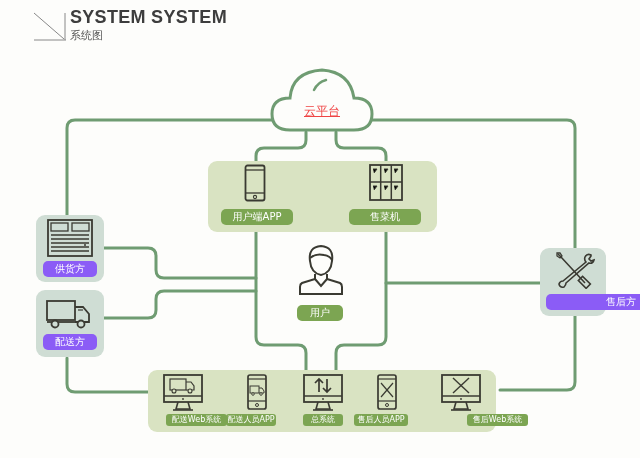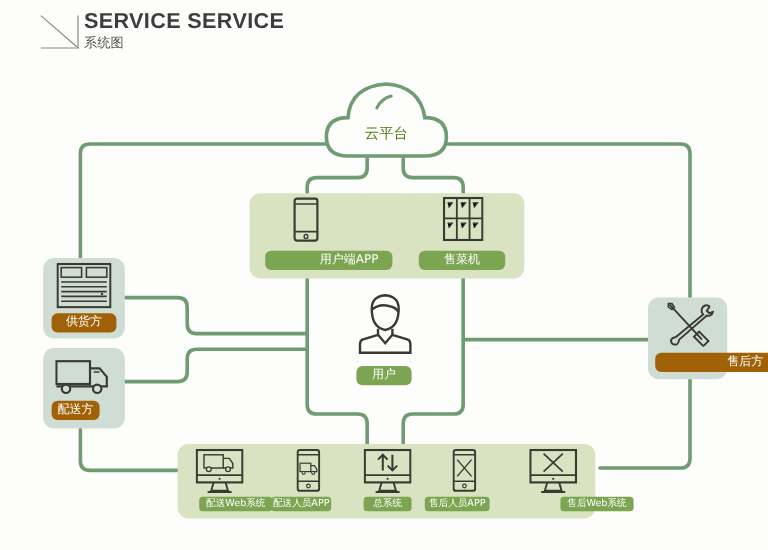--- a/index.html
+++ b/index.html
@@ -6,34 +6,34 @@
   body { width:640px; height:458px; background:#fdfdfb; position:relative; overflow:hidden; font-family:"DejaVu Sans", sans-serif; }
   .abs { position:absolute; }
   #header-title { left:70px; top:7px; font-family:"Liberation Sans", sans-serif; font-weight:bold; font-size:18px; color:#3d3d3d; letter-spacing:0.3px; }
   #header-sub { left:70px; top:28px; font-size:11px; color:#555; }
   svg#lines { position:absolute; left:0; top:0; }
   .panel { position:absolute; border-radius:9px; }
   .panel-green { background:#d9e3c2; }
   .panel-teal { background:#cfddd4; }
   .label { position:absolute; color:#fff; text-align:center; border-radius:5px; font-size:10px; line-height:16px; white-space:nowrap; }
   .label-green { background:#7ca552; }
-  .label-teal { background:#a16207;font-family:Liberation Serif, serif; }
+  .label-teal { background:#8b5cf6;font-family:Liberation Serif, serif; }
   .label-small { font-size:8px; line-height:12px; border-radius:3px; }
   .icon { position:absolute; }
-  #cloud-label { position:absolute; left:300px; top:103px; width:44px; text-align:center; font-size:12px; color:#4d7c0f; }
+  #cloud-label { position:absolute; left:300px; top:103px; width:44px; text-align:center; font-size:12px; color:#ef4444;text-decoration:underline; }
 </style>
 </head>
 <body>
 
 <svg class="abs" style="left:33px;top:12px" width="34" height="30">
   <line x1="1" y1="1" x2="31" y2="27" stroke="#888" stroke-width="1"></line>
   <line x1="32" y1="1" x2="32" y2="28" stroke="#888" stroke-width="1"></line>
   <line x1="1" y1="28" x2="33" y2="28" stroke="#888" stroke-width="1"></line>
 </svg>
-<div id="header-title" class="abs">SERVICE SERVICE</div>
+<div id="header-title" class="abs">SYSTEM SYSTEM</div>
 <div id="header-sub" class="abs">系统图</div>
 
 <svg id="lines" width="640" height="458">
   <g fill="none" stroke="#6f9c72" stroke-width="3" stroke-linecap="round">
 
     <path d="M278 120 H75 Q67 120 67 128 V215"></path>
 
     <path d="M368 120 H567 Q575 120 575 128 V250"></path>
 
     <path d="M575 316 V382 Q575 390 567 390 H500"></path>
@@ -60,21 +60,21 @@
 </svg>
 <div id="cloud-label">云平台</div>
 
 <div class="panel panel-green" style="left:208px;top:161px;width:229px;height:71px;"></div>
 <svg class="icon" style="left:244px;top:164px" width="22" height="38">
   <rect x="1.5" y="1.5" width="19" height="35" rx="2" fill="none" stroke="#3a3a32" stroke-width="1.8"></rect>
   <line x1="1.5" y1="6" x2="20.5" y2="6" stroke="#3a3a32" stroke-width="1.3"></line>
   <line x1="1.5" y1="29" x2="20.5" y2="29" stroke="#3a3a32" stroke-width="1.3"></line>
   <circle cx="11" cy="33" r="1.6" fill="none" stroke="#3a3a32" stroke-width="1.1"></circle>
 </svg>
-<div class="label label-green" style="left:221px;top:209px;width:72px;padding-left:34px;">用户端APP</div>
+<div class="label label-green" style="left:221px;top:209px;width:72px;">用户端APP</div>
 <svg class="icon" style="left:369px;top:164px" width="34" height="37">
   <rect x="1" y="1" width="32" height="35" fill="none" stroke="#3a3a32" stroke-width="1.8"></rect>
   <line x1="11.7" y1="1" x2="11.7" y2="36" stroke="#3a3a32" stroke-width="1.5"></line>
   <line x1="22.3" y1="1" x2="22.3" y2="36" stroke="#3a3a32" stroke-width="1.5"></line>
   <line x1="1" y1="18" x2="33" y2="18" stroke="#3a3a32" stroke-width="1.5"></line>
   <g stroke="#3a3a32" stroke-width="1">
     <path d="M4 5 H8 L5 9"></path>
       <path d="M15 5 H19 L16 9"></path>
       <path d="M25 5 H29 L26 9"></path>
     <path d="M4 22 H8 L5 26"></path>
@@ -110,21 +110,21 @@
 
 <div class="panel panel-teal" style="left:36px;top:290px;width:68px;height:67px;"></div>
 <svg class="icon" style="left:46px;top:299px" width="46" height="30">
   <rect x="1" y="2" width="28" height="19" fill="none" stroke="#3a3a32" stroke-width="1.8"></rect>
   <path d="M29 8 H37 L43 15 V23 H29" fill="none" stroke="#3a3a32" stroke-width="1.8"></path>
   <line x1="1" y1="23" x2="29" y2="23" stroke="#3a3a32" stroke-width="1.8"></line>
   <circle cx="9" cy="25" r="3.5" fill="#cfddd4" stroke="#3a3a32" stroke-width="1.8"></circle>
   <circle cx="35" cy="25" r="3.5" fill="#cfddd4" stroke="#3a3a32" stroke-width="1.8"></circle>
   <line x1="32" y1="11" x2="37" y2="11" stroke="#3a3a32" stroke-width="1.2"></line>
 </svg>
-<div class="label label-teal" style="left:43px;top:334px;width:40px;">配送方</div>
+<div class="label label-teal" style="left:43px;top:334px;width:54px;">配送方</div>
 
 <div class="panel panel-teal" style="left:540px;top:248px;width:66px;height:68px;"></div>
 <svg class="icon" style="left:555px;top:251px" width="40" height="38">
   <path d="M3 3 L6 6 L30 32" fill="none" stroke="#3a3a32" stroke-width="1.6"></path>
   <path d="M2 2 L5 2 L7 5 L5 7 L2 5 Z" fill="none" stroke="#3a3a32" stroke-width="1.3"></path>
   <rect x="26" y="26" width="6" height="11" transform="rotate(-45 29 31)" fill="none" stroke="#3a3a32" stroke-width="1.6"></rect>
   <path d="M36 4 Q32 2 30 6 Q29 9 31 11 L8 30 Q5 30 4 33 Q5 37 9 36 Q11 34 11 32 L34 12 Q38 13 39 9 L36 10 L34 8 L36 5 Z" fill="none" stroke="#3a3a32" stroke-width="1.6"></path>
 </svg>
 <div class="label label-teal" style="left:546px;top:294px;width:54px;padding-left:48px;">售后方</div>
 

